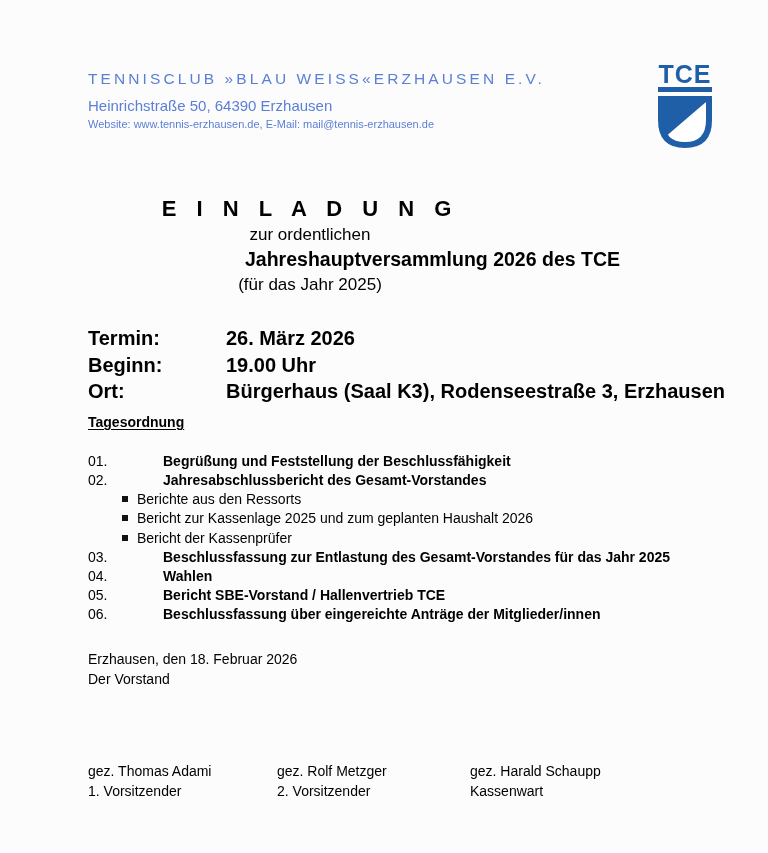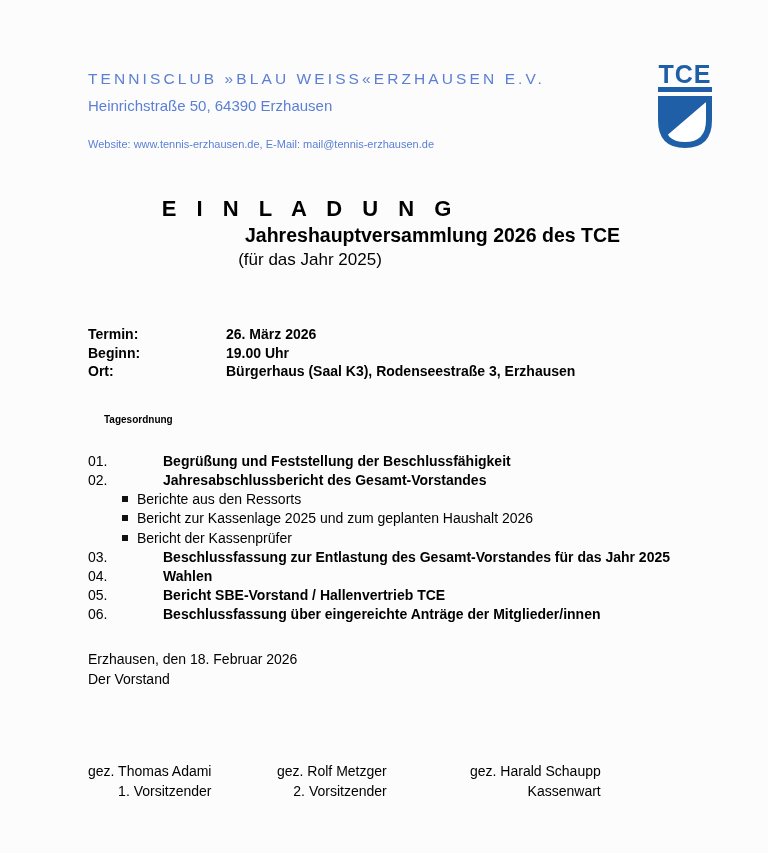--- a/index.html
+++ b/index.html
@@ -38,21 +38,21 @@
     line-height: 1.2;
   }
   .club-address {
     margin-top: 8px;
     font-size: 15px;
     color: #5b7fd4;
     font-weight: 400;
     line-height: 1.2;
   }
   .club-contact {
-    margin-top: 23px;
+    margin-top: 3px;
     font-size: 11px;
     color: #5b7fd4;
     font-weight: 400;
     line-height: 1.2;
   }
 
   
   .logo {
     position: absolute;
     left: 650px;
@@ -93,44 +93,44 @@
     font-weight: 400;
     line-height: 1.3;
     margin-top: 1px;
   }
 
   
   .details {
     position: absolute;
     left: 88px;
     top: 325px;
-    font-size: 14px;
+    font-size: 20px;
     font-weight: bold;
     line-height: 1.33;
   }
   .detail-row {
     display: flex;
   }
   .detail-label {
     width: 138px;
     flex: 0 0 138px;
   }
   .detail-value {
     white-space: nowrap;
   }
 
   
   .agenda-heading {
     position: absolute;
     left: 88px;
     top: 414px;
-    font-size: 10px;
-    font-weight: bold;
+    font-size: 14px;
+    font-weight: bold;
+    text-decoration: underline;
     text-underline-offset: 2px;
-    margin-left: 16px;
   }
   .agenda {
     position: absolute;
     left: 88px;
     top: 452px;
     width: 600px;
     font-size: 14px;
     line-height: 1.36;
   }
   .agenda-item {
@@ -196,21 +196,20 @@
     line-height: 1.42;
   }
   .sig-row {
     position: relative;
     height: 42px;
   }
   .sig-col {
     position: absolute;
     top: 0;
     white-space: nowrap;
-    text-align: right;
   }
   .sig-col.c1 { left: 0px; }
   .sig-col.c2 { left: 189px; }
   .sig-col.c3 { left: 382px; }
   .sig-name { display: block; }
   .sig-role { display: block; }
 </style>
 </head>
 <body>
 
@@ -228,20 +227,21 @@
       <rect x="8" y="29" width="54" height="5" fill="#1f5fa8"></rect>
       <path d="M8 38 L62 38 L62 62 Q62 90 35 90 Q8 90 8 62 Z" fill="#1f5fa8"></path>
       <path d="M14 44 L56 44 L56 62 Q56 84 35 84 Q14 84 14 62 Z" fill="#1f5fa8"></path>
       <path d="M56 44 L56 62 Q56 84 35 84 Q14 84 14 62 L14 62 Z" fill="#ffffff"></path>
       <path d="M14 44 L56 44 L14 80 Q14 72 14 62 Z" fill="#1f5fa8"></path>
     </svg>
   </div>
 
   <div class="title-block">
     <div class="title-main">E I N L A D U N G</div>
+    <div class="title-sub1">zur ordentlichen</div>
     <div class="title-sub2">Jahreshauptversammlung 2026 des TCE</div>
     <div class="title-sub3">(für das Jahr 2025)</div>
   </div>
 
   <div class="details">
     <div class="detail-row">
       <span class="detail-label">Termin:</span>
       <span class="detail-value">26. März 2026</span>
     </div>
     <div class="detail-row">

